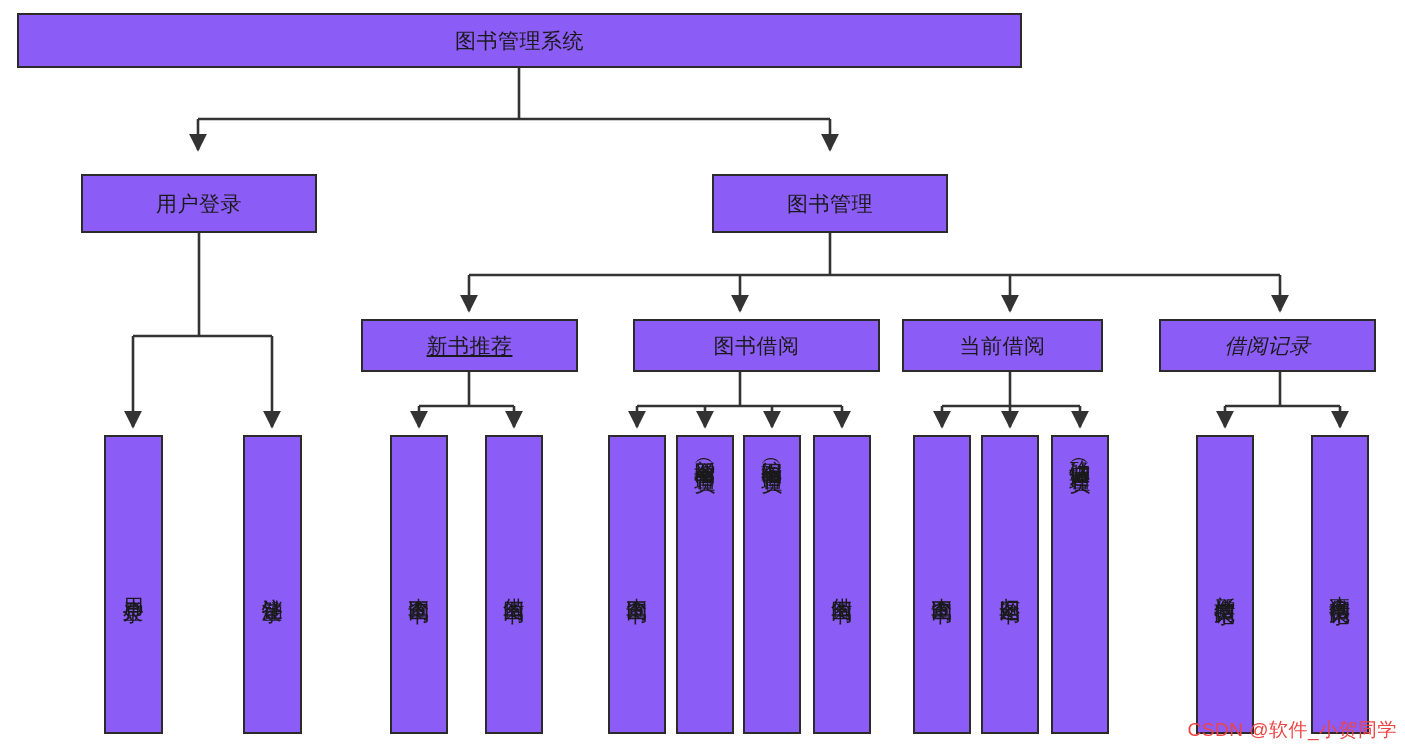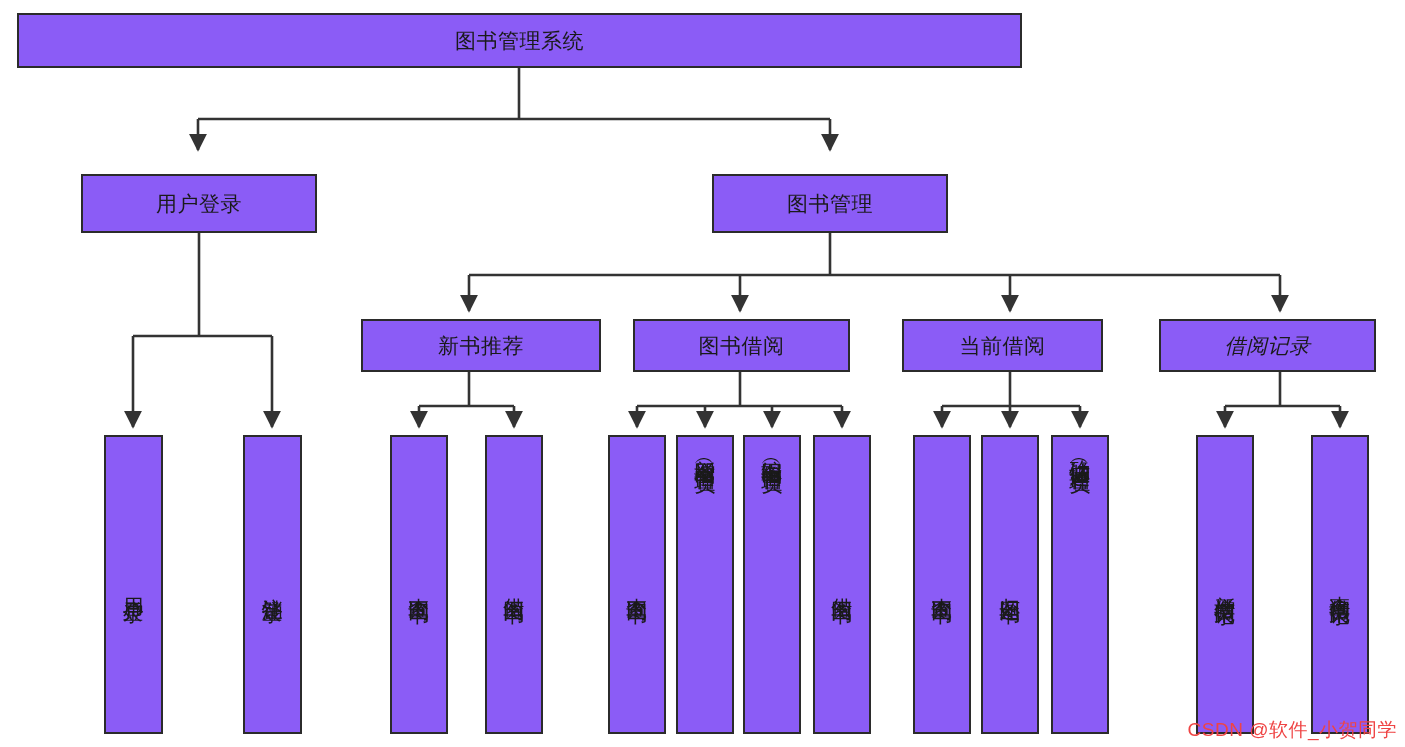--- a/index.html
+++ b/index.html
@@ -124,24 +124,24 @@
     <span>图书管理系统</span>
   </div>
 
   <div class="node horiz" style="left:81px; top:174px; width:236px; height:59px;">
     <span>用户登录</span>
   </div>
   <div class="node horiz" style="left:712px; top:174px; width:236px; height:59px;">
     <span>图书管理</span>
   </div>
 
-  <div class="node horiz" style="left:361px; top:319px; width:240px; height:53px;">
+  <div class="node horiz" style="left:361px; top:319px; width:217px; height:53px;text-decoration:underline;">
     <span>新书推荐</span>
   </div>
-  <div class="node horiz" style="left:633px; top:319px; width:217px; height:53px;">
+  <div class="node horiz" style="left:633px; top:319px; width:247px; height:53px;">
     <span>图书借阅</span>
   </div>
   <div class="node horiz" style="left:902px; top:319px; width:201px; height:53px;">
     <span>当前借阅</span>
   </div>
   <div class="node horiz" style="left:1159px; top:319px; width:217px; height:53px;font-style:italic;">
     <span>借阅记录</span>
   </div>
 
   <div class="node vert" style="left:104px; top:435px; width:59px; height:299px;">

